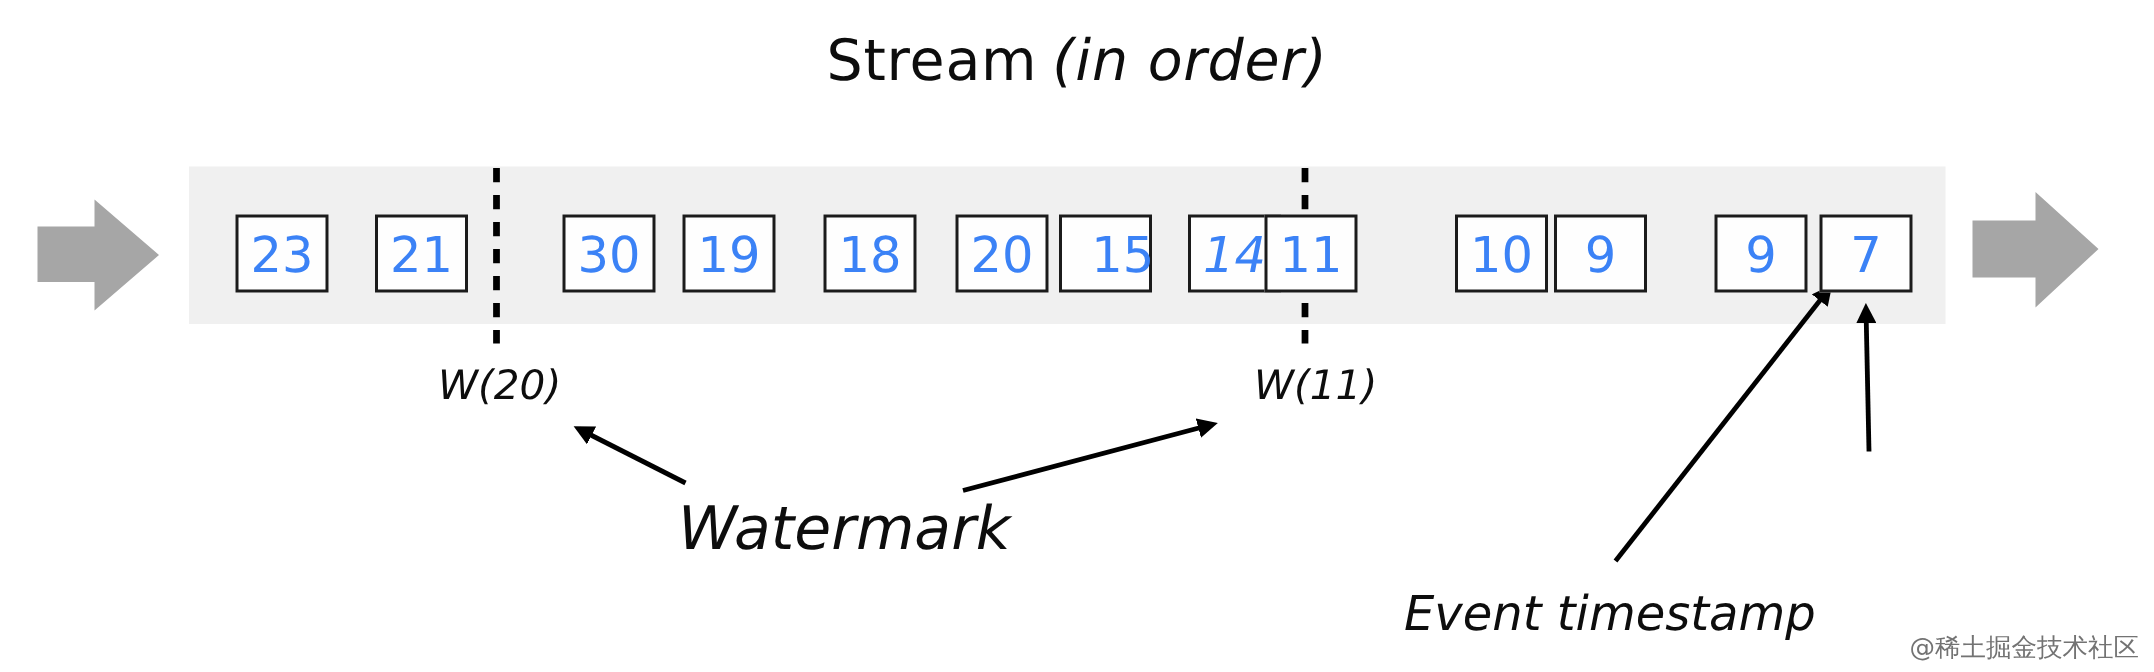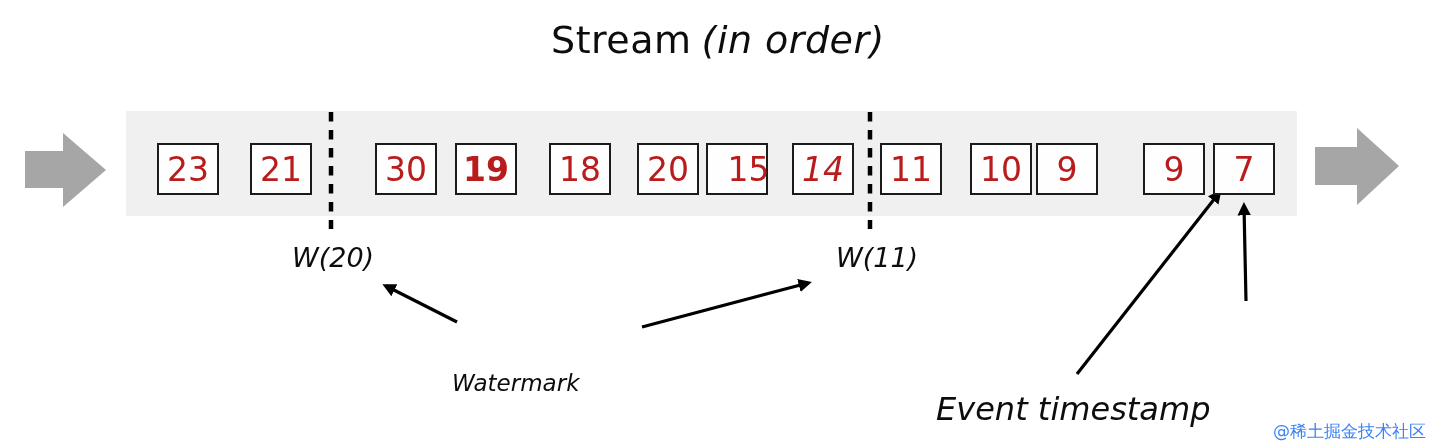--- a/index.html
+++ b/index.html
@@ -36,43 +36,43 @@
     top: 143px;
     width: 62px;
     height: 52px;
     box-sizing: border-box;
     background: #fefefe;
     border: 2.5px solid #1b1b1b;
     display: flex;
     align-items: center;
     justify-content: center;
     font-size: 33px;
-    color: #b91c1c;
+    color: #3b82f6;
   }
   .w-label {
     position: absolute;
     top: 242px;
     font-style: italic;
     font-size: 27px;
     white-space: nowrap;
   }
   .annot {
     position: absolute;
     font-style: italic;
     white-space: nowrap;
   }
-  .annot.watermark { left: 452px; top: 330px; font-size: 23px; margin-top: 40px; }
+  .annot.watermark { left: 452px; top: 330px; font-size: 40px; }
   .annot.event     { left: 1198px; top: 304px; font-size: 32px; }
   .annot.event-ts  { left: 936px;  top: 390px; font-size: 32px; }
   .credit {
     position: absolute;
     right: 10px;
     bottom: 5px;
     font-size: 17px;
-    color: #3b82f6;
+    color: #737373;
     font-family: "DejaVu Sans", sans-serif;
   }
   svg.overlay {
     position: absolute;
     left: 0; top: 0;
     width: 1436px;
     height: 448px;
   }
 </style>
 </head>
@@ -104,26 +104,26 @@
     <line x1="457" y1="322" x2="386" y2="286" stroke="#000" stroke-width="3.2" marker-end="url(#ah)"></line>
     <line x1="642" y1="327" x2="808" y2="283" stroke="#000" stroke-width="3.2" marker-end="url(#ah)"></line>
     <line x1="1246" y1="301" x2="1244" y2="206" stroke="#000" stroke-width="3.2" marker-end="url(#ah)"></line>
     <line x1="1077" y1="374" x2="1219" y2="193" stroke="#000" stroke-width="3.2" marker-end="url(#ah)"></line>
   </svg>
 
   <div id="events-layer">
       <div class="event-box" style="left: 157px;">23</div>
       <div class="event-box" style="left: 250px;">21</div>
       <div class="event-box" style="left: 375px;">30</div>
-      <div class="event-box" style="left: 455px; font-weight: bold;">19</div>
+      <div class="event-box" style="left: 455px;">19</div>
       <div class="event-box" style="left: 549px;">18</div>
       <div class="event-box" style="left: 637px;">20</div>
       <div class="event-box" style="left: 706px; padding-left: 23px;">15</div>
       <div class="event-box" style="left: 792px; font-style: italic;">14</div>
-      <div class="event-box" style="left: 880px;">11</div>
+      <div class="event-box" style="left: 843px;">11</div>
       <div class="event-box" style="left: 970px; text-align: center;">10</div>
       <div class="event-box" style="left: 1036px;">9</div>
       <div class="event-box" style="left: 1143px;">9</div>
       <div class="event-box" style="left: 1213px;">7</div>
     </div>
   <div id="wlabels-layer">
       <div class="w-label" style="left: 292px;">W(20)</div>
       <div class="w-label" style="left: 836px;">W(11)</div>
     </div>
 

